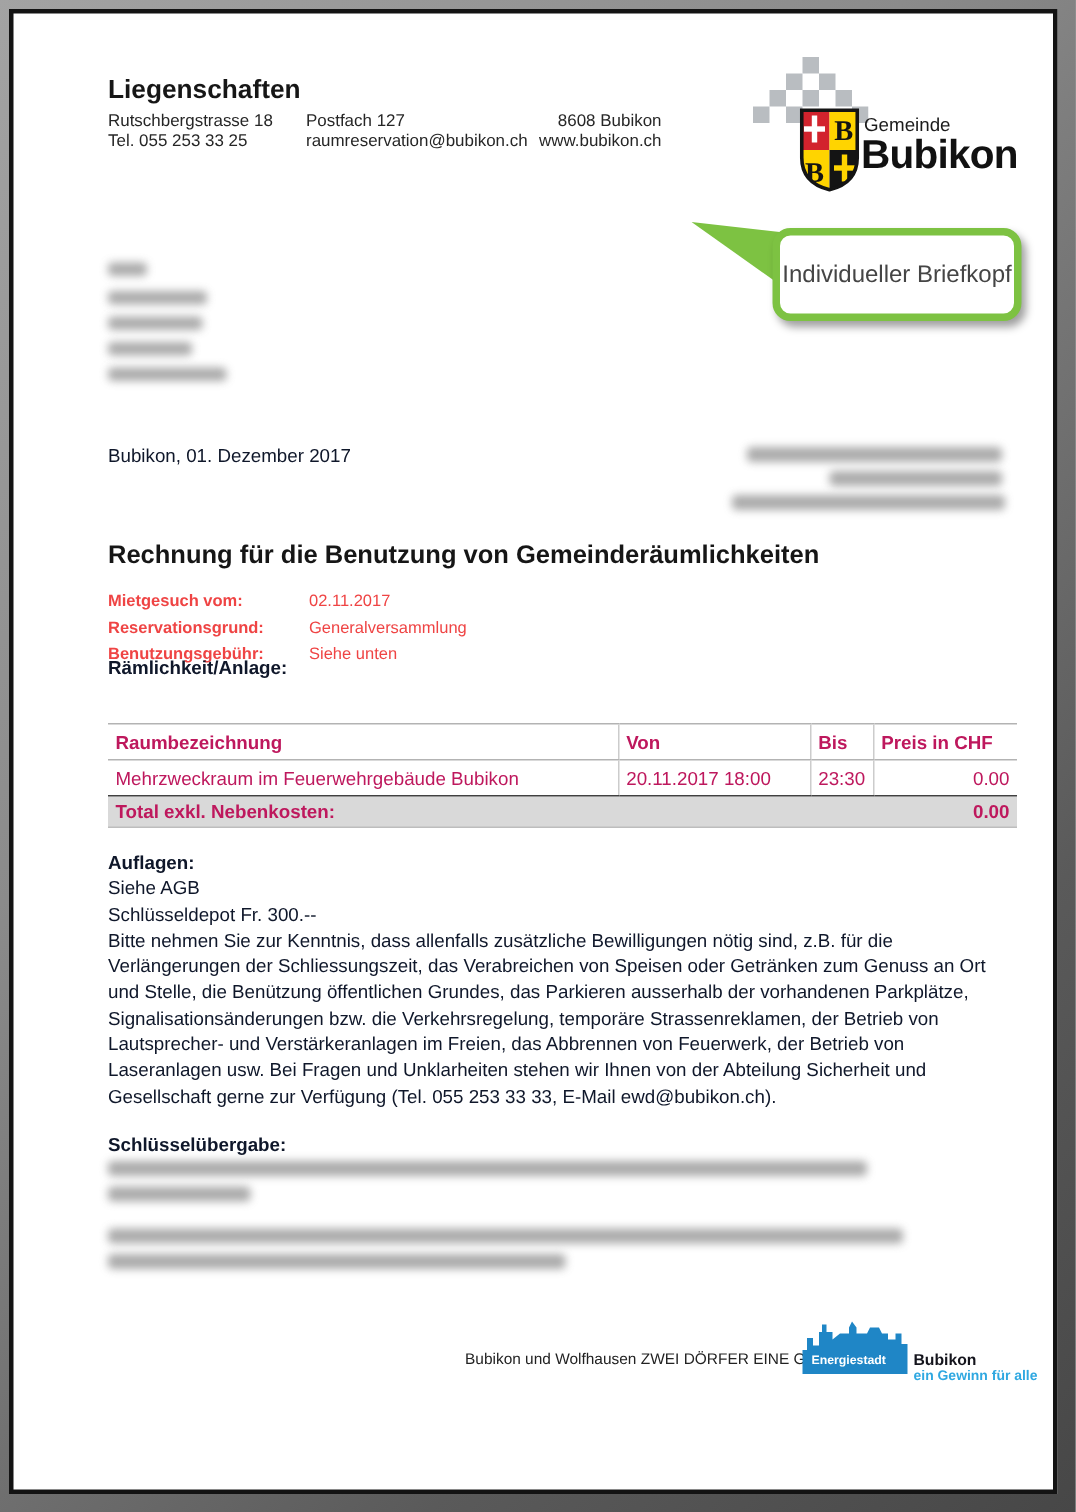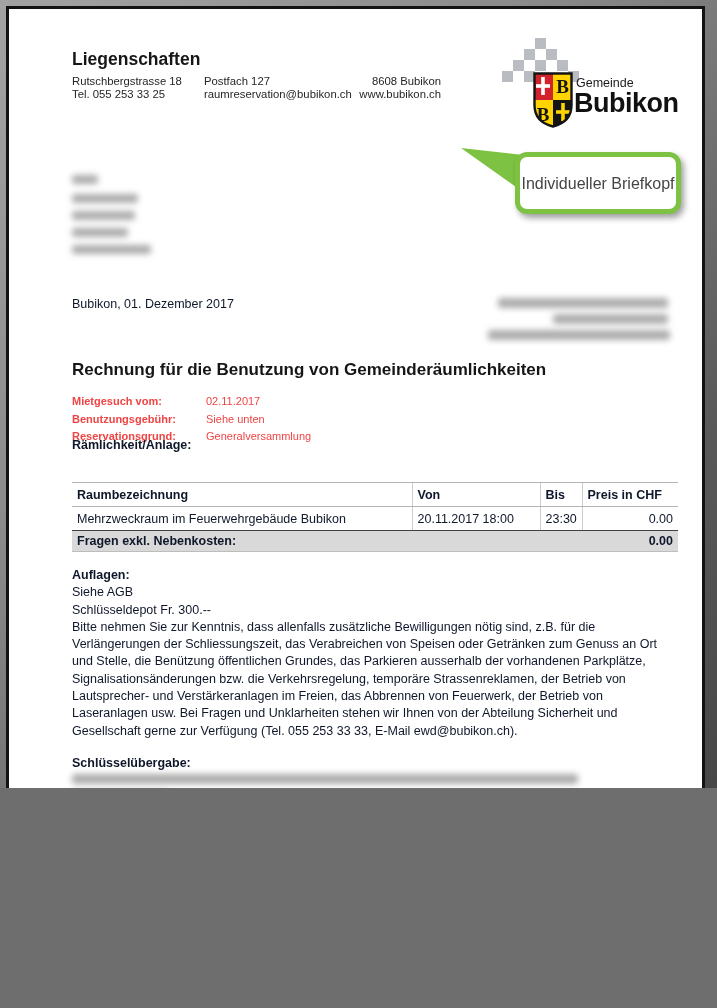--- a/index.html
+++ b/index.html
@@ -1,16 +1,16 @@
 <!DOCTYPE html>
 <html><head>
 <meta charset="utf-8">
 <style>
   html,body{margin:0;padding:0;background:#6e6e6e;font-family:"Liberation Sans",sans-serif;}
-  .stage{position:relative;width:717px;height:788px;overflow:hidden;
+  .stage{position:relative;width:717px;height:1008px;overflow:hidden;
          background:linear-gradient(135deg,#a3a3a3 0%,#8b8b8b 35%,#5a5a5a 75%,#474747 100%);}
   .page{position:absolute;left:6px;top:6px;width:699px;height:990px;background:#ffffff;
         border:3px solid #131313;box-sizing:border-box;}
   .abs{position:absolute;}
   
   .dept{font-size:17.5px;font-weight:bold;color:#161616;}
   .contact{font-size:11.3px;line-height:13px;color:#262626;}
   
   .org-small{font-size:12.5px;color:#1b1b1b;}
   .org-large{font-size:27px;font-weight:bold;color:#111;letter-spacing:-0.5px;}
@@ -21,21 +21,21 @@
            font-size:16px;line-height:19px;color:#454545;}
   
   .redact{position:absolute;background:#8f8f8f;border-radius:3px;filter:blur(3px);opacity:.75;}
   
   .body-sm{font-size:12.5px;line-height:17.3px;color:#0f172a;}
   .bold{font-weight:bold;}
   .doc-title{font-size:17px;font-weight:bold;color:#161616;}
   .detail-row{display:flex;font-size:11px;line-height:17.6px;color:#ef4444;}
   .detail-label{font-weight:bold;width:134px;flex:0 0 134px;}
   
-  table.rtab{border-collapse:collapse;table-layout:fixed;width:606px;font-size:12.5px;color:#0f172a;}
+  table.rtab{border-collapse:collapse;table-layout:fixed;width:606px;font-size:12.5px;color:#be185d;}
   table.rtab td{padding:3px 5px;vertical-align:middle;}
   tr.thead td{font-weight:bold;border-top:1px solid #b3b3b3;border-bottom:1px solid #b3b3b3;height:17px;}
   tr.tdata td{border-bottom:1px solid #404040;height:17px;margin-top:33px;}
   td.sep{border-left:1px solid #cccccc;}
   tr.ttotal td{background:#d9d9d9;font-weight:bold;border-bottom:1px solid #bdbdbd;height:14px;}
   td.num{text-align:right;}
   
   .slogan{font-size:10.3px;color:#222;}
   .es-city{font-size:10.5px;font-weight:bold;color:#14141c;line-height:10px;}
   .es-tag{font-size:9.3px;font-weight:bold;line-height:10px;}
@@ -126,26 +126,26 @@
     </div>
 
     <div class="abs doc-title" style="left:63px;top:351px;">Rechnung für die Benutzung von Gemeinderäumlichkeiten</div>
 
     <div class="abs" style="left:63px;top:384px;width:420px;">
       <div class="detail-row">
         <span class="detail-label">Mietgesuch vom:</span>
         <span>02.11.2017</span>
       </div>
       <div class="detail-row">
+        <span class="detail-label">Reservationsgrund:</span>
+        <span>Generalversammlung</span>
+      </div>
+      <div class="detail-row">
         <span class="detail-label">Benutzungsgebühr:</span>
         <span>Siehe unten</span>
-      </div>
-      <div class="detail-row">
-        <span class="detail-label">Reservationsgrund:</span>
-        <span>Generalversammlung</span>
       </div>
     </div>
 
     <div class="abs body-sm bold" style="left:63px;top:428px;">Rämlichkeit/Anlage:</div>
 
     <table class="rtab abs" style="left:63px;top:473px;">
       <colgroup>
           <col style="width:340px">
           <col style="width:128px">
           <col style="width:42px">
@@ -158,21 +158,21 @@
         <td class="sep">Bis</td>
         <td class="sep">Preis in CHF</td>
       </tr>
       <tr class="tdata">
         <td>Mehrzweckraum im Feuerwehrgebäude Bubikon</td>
         <td class="sep">20.11.2017 18:00</td>
         <td class="sep">23:30</td>
         <td class="sep num">0.00</td>
       </tr>
       <tr class="ttotal">
-        <td colspan="3">Fragen exkl. Nebenkosten:</td>
+        <td colspan="3">Total exkl. Nebenkosten:</td>
         <td class="num">0.00</td>
       </tr>
     </tbody>
       </table>
 
     <div class="abs body-sm" style="left:63px;top:558px;width:608px;">
       <div class="bold">Auflagen:</div>
       <div>Siehe AGB</div>
       <div>Schlüsseldepot Fr. 300.--</div>
       <div>Bitte nehmen Sie zur Kenntnis, dass allenfalls zusätzliche Bewilligungen nötig sind, z.B. für die Verlängerungen der Schliessungszeit, das Verabreichen von Speisen oder Getränken zum Genuss an Ort und Stelle, die Benützung öffentlichen Grundes, das Parkieren ausserhalb der vorhandenen Parkplätze, Signalisationsänderungen bzw. die Verkehrsregelung, temporäre Strassenreklamen, der Betrieb von Lautsprecher- und Verstärkeranlagen im Freien, das Abbrennen von Feuerwerk, der Betrieb von Laseranlagen usw. Bei Fragen und Unklarheiten stehen wir Ihnen von der Abteilung Sicherheit und Gesellschaft gerne zur Verfügung (Tel. 055 253 33 33, E-Mail ewd@bubikon.ch).</div>

